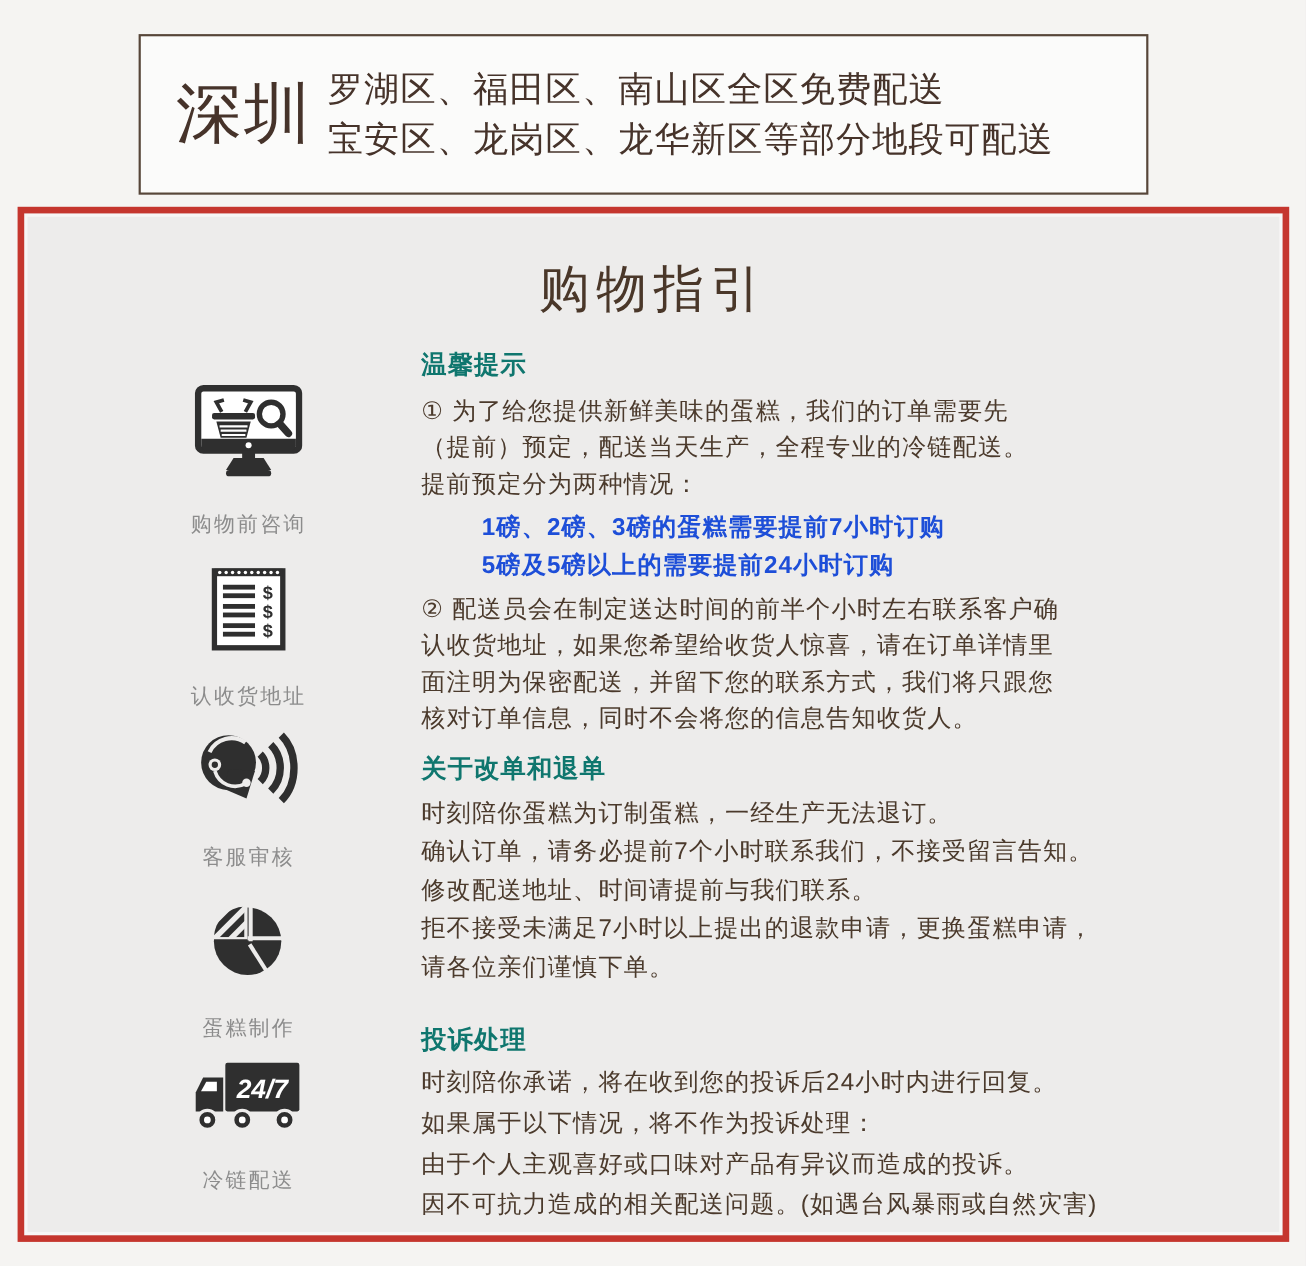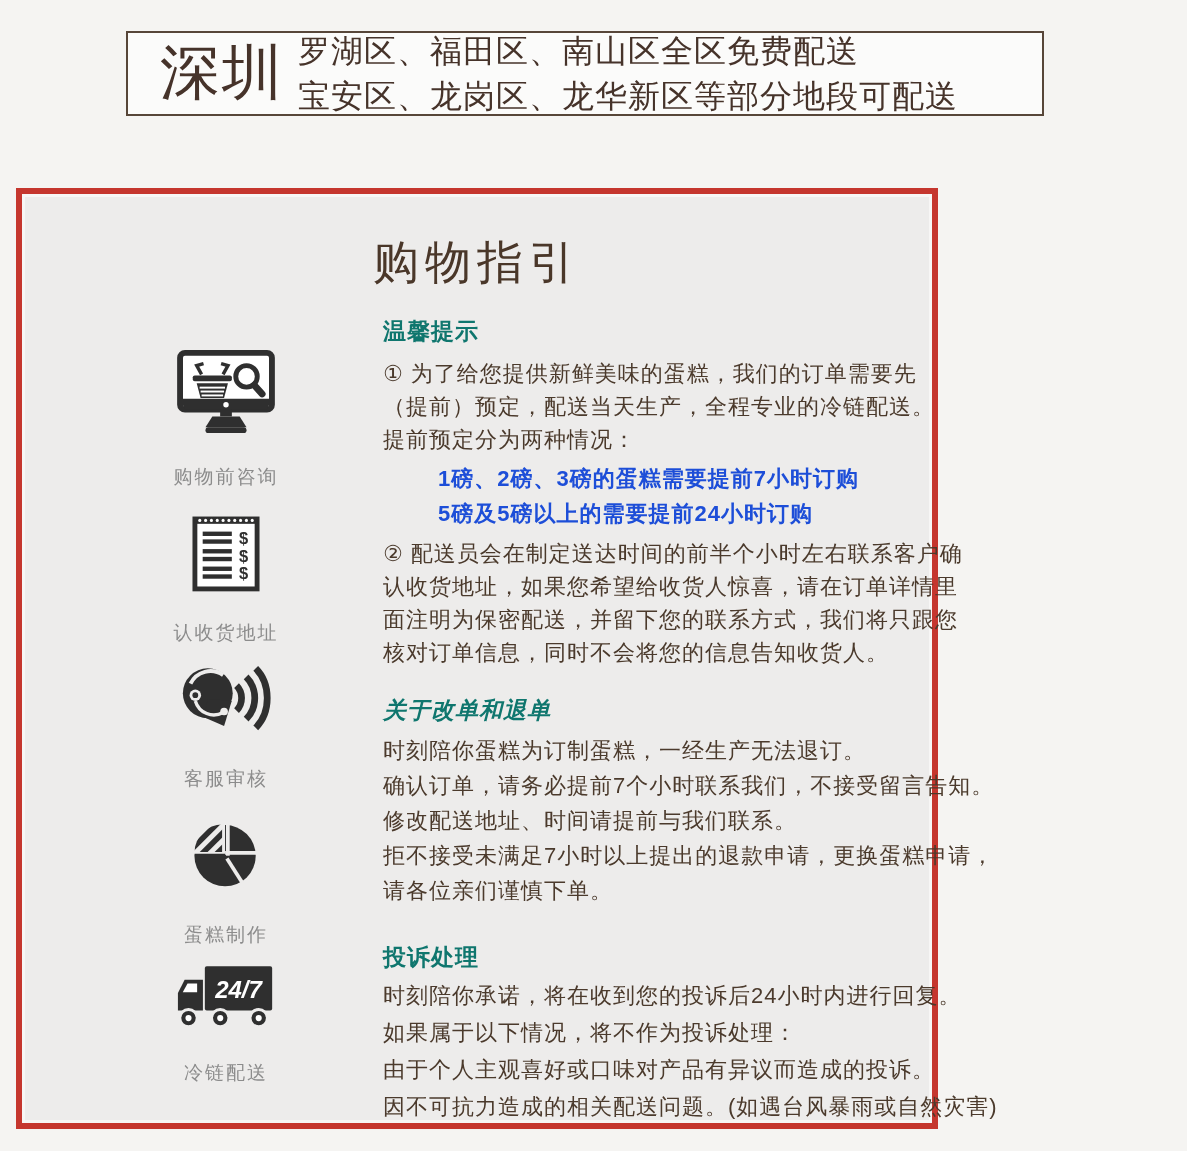--- a/index.html
+++ b/index.html
@@ -8,21 +8,21 @@
     position: relative;
     background: #f5f4f2;
     font-family: "Liberation Sans", "DejaVu Sans", sans-serif;
     overflow: hidden;
   }
 
   
   .banner {
     position: absolute;
     left: 126px; top: 31px;
-    width: 918px; height: 85px;
+    width: 918px; height: 146px;
     background: #fbfbfa;
     border: 2px solid #574639;
     display: flex;
     align-items: center;
   }
   .banner-city {
     font-size: 60px;
     color: #46332a;
     font-weight: 300;
     padding: 0 14px 0 32px;
@@ -35,21 +35,21 @@
     color: #46332a;
     line-height: 45px;
     letter-spacing: 1px;
     white-space: nowrap;
   }
 
   
   .guide-box {
     position: absolute;
     left: 16px; top: 188px;
-    width: 922px; height: 941px;
+    width: 1156px; height: 941px;
     background: #edeceb;
     border: 6px solid #c5362e;
     box-shadow: inset 0 0 0 3px #f7f6f5;
   }
   .guide-title {
     position: absolute;
     left: 0; top: 38px;
     width: 100%;
     text-align: center;
     font-size: 46px;
@@ -86,21 +86,21 @@
     width: 690px;
   }
   .sec-heading {
     font-size: 23px;
     font-weight: bold;
     color: #0f766e;
     line-height: 27px;
     letter-spacing: 1px;
   }
   .h-notice   { margin-bottom: 12px; }
-  .h-change   { margin-top: 28px; font-style: italic; }
+  .h-change   { margin-top: 16px; }
   .h-complaint{ margin-top: 36px; }
 
   .txt-line {
     font-size: 22px;
     color: #4b3a2c;
     letter-spacing: 1px;
     white-space: nowrap;
   }
   .para-1 .txt-line   { line-height: 33px; }
   .bold-rules         { margin: 5px 0 6px 55px; }

